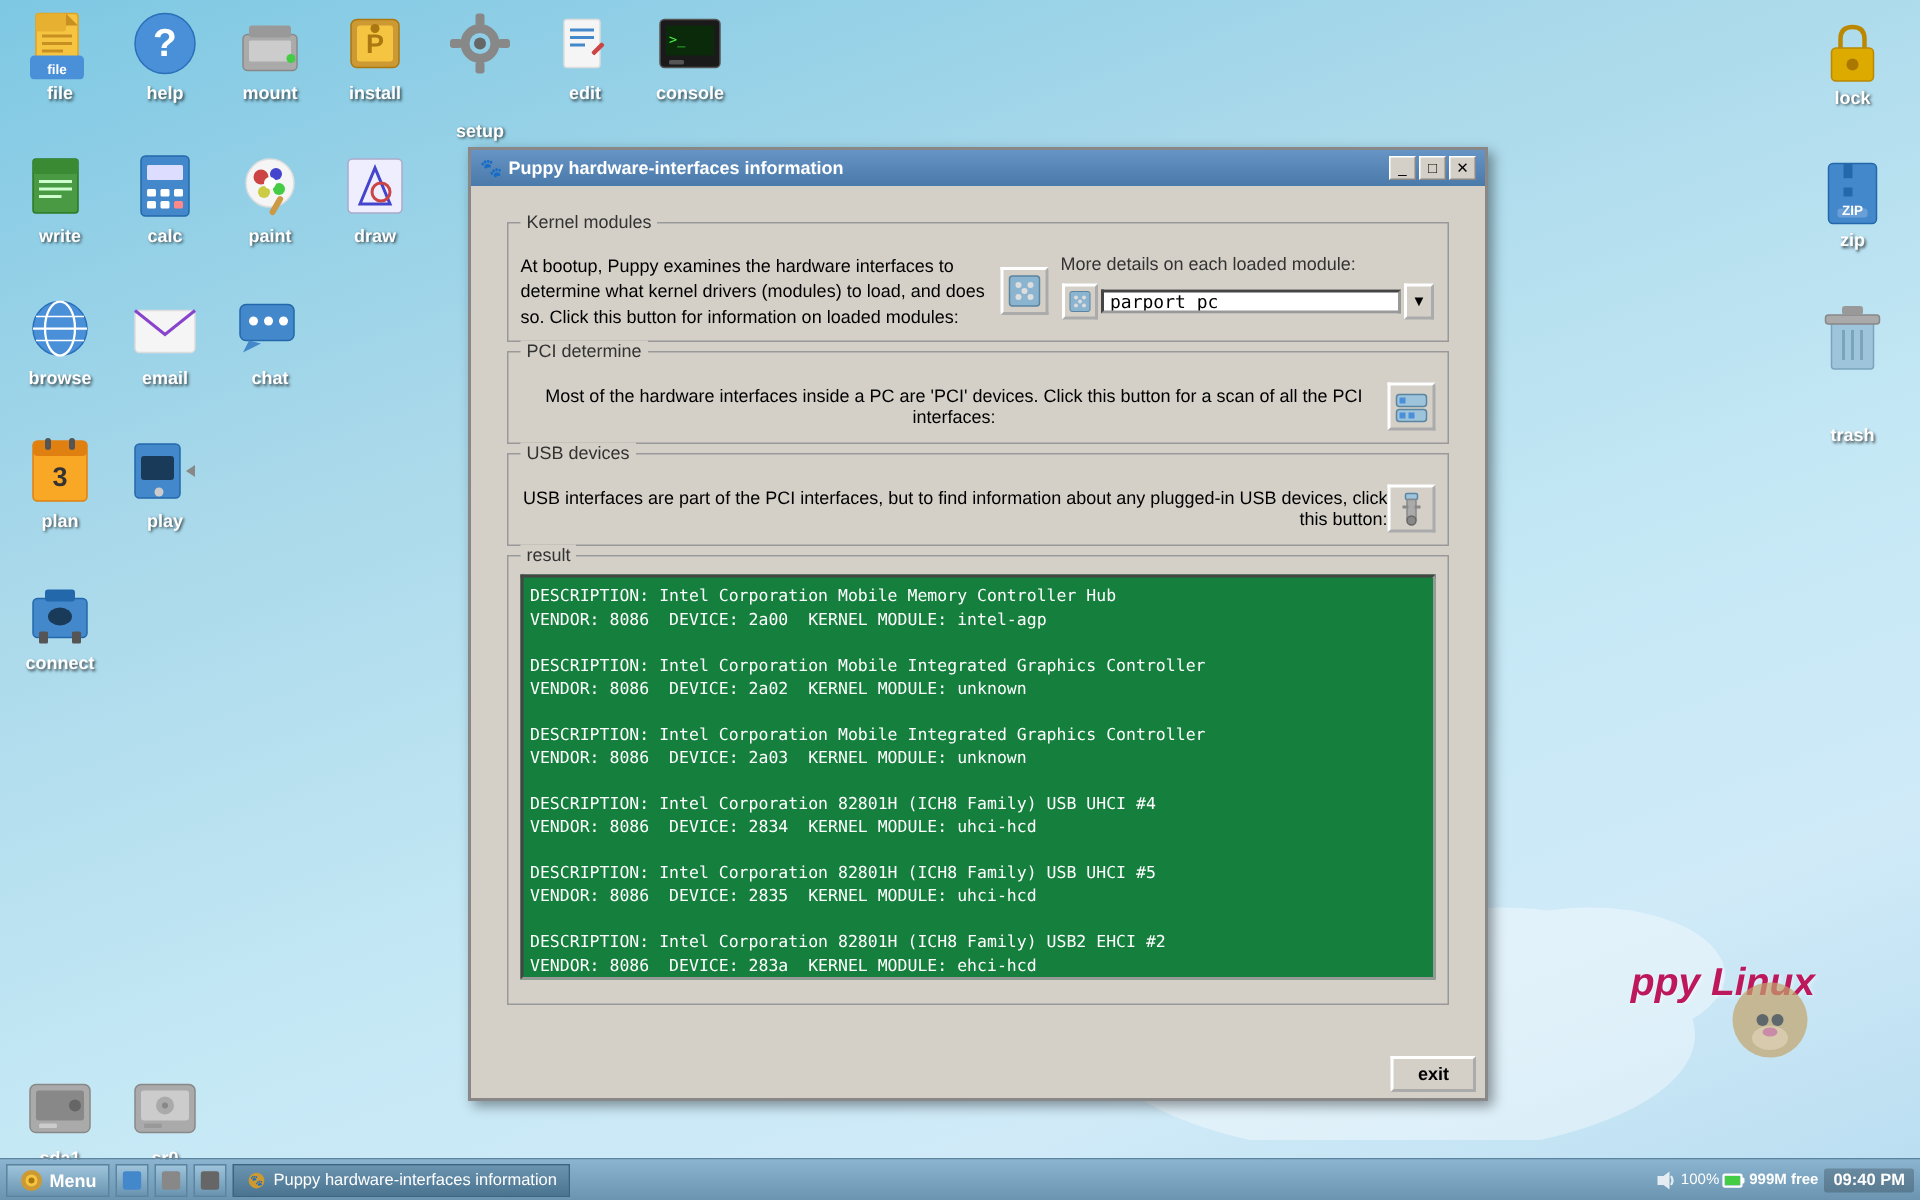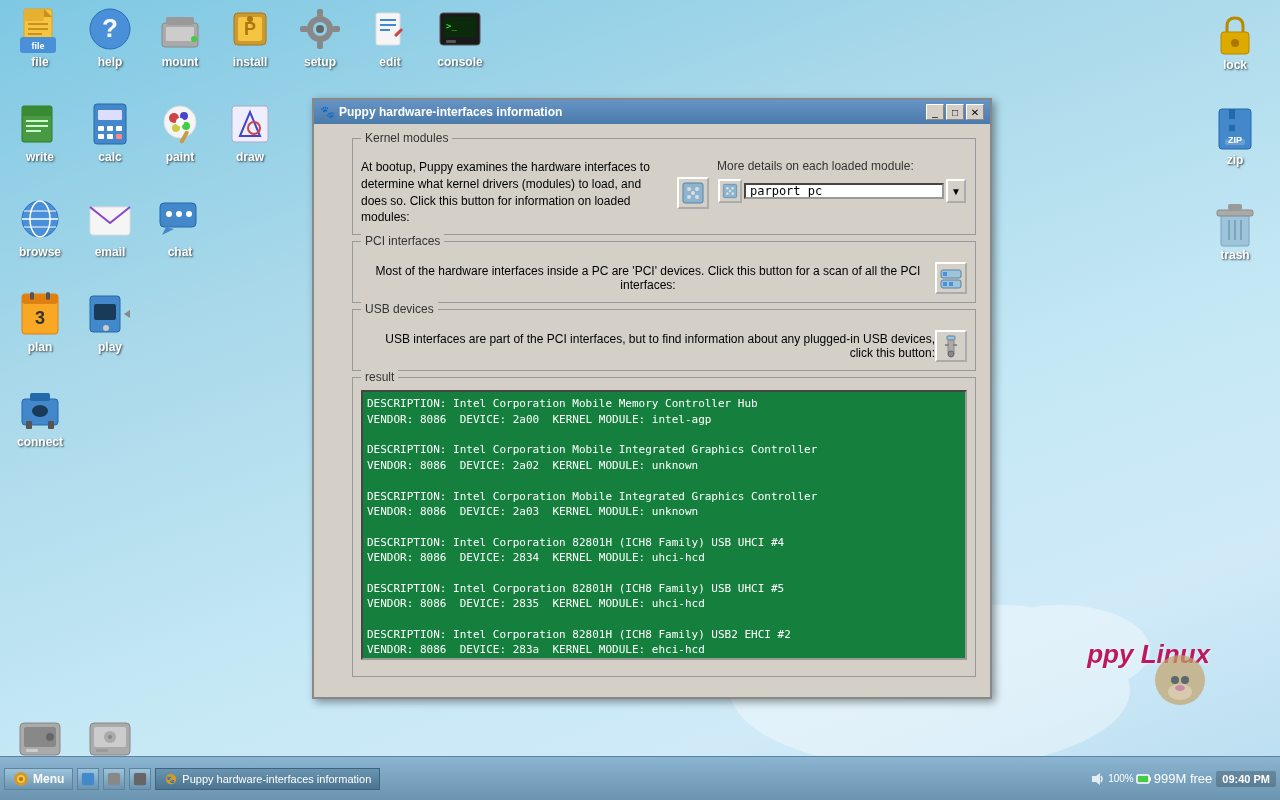--- a/index.html
+++ b/index.html
@@ -69,20 +69,21 @@
     
     .trash-icon {
       position: absolute;
       top: 200px;
       right: 10px;
       width: 70px;
       display: flex;
       flex-direction: column;
       align-items: center;
       cursor: pointer;
+      gap: 35px;
     }
     .trash-icon .icon-img { width: 48px; height: 48px; }
     .trash-icon .icon-label { color: white; font-size: 12px; text-shadow: 1px 1px 2px rgba(0,0,0,0.7); font-weight: bold; }
 
     
     .dialog {
       position: absolute;
       top: 98px;
       left: 312px;
       width: 680px;
@@ -119,22 +120,21 @@
       border-left-color: #fff;
       display: flex;
       align-items: center;
       justify-content: center;
       font-size: 10px;
       cursor: pointer;
       color: #000;
     }
 
     .dialog-content {
-      padding: 14px;
-      margin-left: 24px;
+      padding: 24px;
     }
 
     
     .section {
       border: 1px solid #999;
       margin-bottom: 6px;
       background: #d4d0c8;
       position: relative;
       padding: 8px 8px 8px 8px;
     }
@@ -270,21 +270,21 @@
       cursor: pointer;
       font-weight: bold;
     }
 
     
     .taskbar {
       position: absolute;
       bottom: 0;
       left: 0;
       width: 1280px;
-      height: 44px;
+      height: 28px;
       background: linear-gradient(to bottom, #8ab4d0 0%, #6a94b0 100%);
       border-top: 1px solid #5a84a0;
       display: flex;
       align-items: center;
       gap: 4px;
       padding: 0 4px;
     }
     .taskbar-start {
       background: linear-gradient(to bottom, #9ec4dc 0%, #6a94b0 100%);
       border: 1px solid #5a84a0;
@@ -413,21 +413,21 @@
     <svg viewBox="0 0 48 48">
       <rect x="8" y="8" width="32" height="32" rx="4" fill="#cc9933" stroke="#aa7711" stroke-width="1"></rect>
       <rect x="12" y="12" width="24" height="24" rx="2" fill="#f5c542"></rect>
       <text x="24" y="30" text-anchor="middle" fill="#aa7711" font-size="18" font-weight="bold">P</text>
       <circle cx="24" cy="14" r="3" fill="#aa7711"></circle>
     </svg>
   </div>
   <div class="icon-label">install</div>
 </div>
 
-<div class="icon" style="top:5px;left:285px;">
+<div class="icon" style="top:5px;left:285px;gap:25px;">
   <div class="icon-img">
     <svg viewBox="0 0 48 48">
       <circle cx="24" cy="24" r="10" fill="none" stroke="#888" stroke-width="6"></circle>
       <circle cx="24" cy="24" r="4" fill="#666"></circle>
       <rect x="21" y="4" width="6" height="8" rx="2" fill="#888"></rect>
       <rect x="21" y="36" width="6" height="8" rx="2" fill="#888"></rect>
       <rect x="4" y="21" width="8" height="6" rx="2" fill="#888"></rect>
       <rect x="36" y="21" width="8" height="6" rx="2" fill="#888"></rect>
     </svg>
   </div>
@@ -698,21 +698,21 @@
                 </svg>
             </div>
             <input type="text" class="module-input" value="parport_pc" style="">
             <div class="module-dropdown-btn">▼</div>
           </div>
         </div>
       </div>
     </div>
 
     <div class="section">
-      <span class="section-label">PCI interfaces</span>
+      <span class="section-label">PCI determine</span>
       <div class="pci-section">
         <div class="pci-text">
           <span>Most of the hardware interfaces inside a PC are 'PCI' devices. Click this button for a scan of all the PCI interfaces:</span>
         </div>
         <div class="icon-btn">
           <svg width="24" height="24" viewBox="0 0 24 24">
               <rect x="2" y="14" width="20" height="8" rx="2" fill="#9ec4dc" stroke="#5a84a0" stroke-width="1"></rect>
               <rect x="4" y="16" width="4" height="4" fill="#4a90d9"></rect>
               <rect x="10" y="16" width="4" height="4" fill="#4a90d9"></rect>
               <rect x="2" y="4" width="20" height="8" rx="2" fill="#9ec4dc" stroke="#5a84a0" stroke-width="1"></rect>
@@ -758,20 +758,23 @@
 VENDOR: 8086  DEVICE: 2835  KERNEL MODULE: uhci-hcd
 
 DESCRIPTION: Intel Corporation 82801H (ICH8 Family) USB2 EHCI #2
 VENDOR: 8086  DEVICE: 283a  KERNEL MODULE: ehci-hcd
 
 DESCRIPTION: Intel Corporation 82801H (ICH8 Family) HD Audio Controller</div>
     </div>
 
   </div>
 
+  <div class="exit-row">
+    <button class="exit-btn">exit</button>
+  </div>
 </div>
 
 <div class="taskbar">
   <div class="taskbar-start">
     <svg width="16" height="16" viewBox="0 0 16 16">
         <circle cx="8" cy="8" r="7" fill="#cc9933"></circle>
         <circle cx="8" cy="8" r="4" fill="#f5c542"></circle>
         <circle cx="8" cy="8" r="2" fill="#aa7711"></circle>
       </svg>
     <span>Menu</span>
@@ -806,17 +809,17 @@
       <svg width="16" height="16" viewBox="0 0 16 16">
           <polygon points="2,5 6,5 10,2 10,14 6,11 2,11" fill="white" opacity="0.8"></polygon>
           <path d="M11,5 Q13,8 11,11" stroke="white" stroke-width="1.5" fill="none" opacity="0.8"></path>
         </svg>
       <span style="font-size:10px;text-align:center;">100%</span>
       <svg width="16" height="16" viewBox="0 0 16 16">
           <rect x="1" y="4" width="12" height="8" rx="1" fill="none" stroke="white" stroke-width="1.5"></rect>
           <rect x="13" y="6" width="2" height="4" rx="1" fill="white"></rect>
           <rect x="2" y="5" width="10" height="6" fill="#44cc44"></rect>
         </svg>
-      <span style="font-size:13px;">999M free</span>
+      <span style="font-size:10px;font-weight:bold;">999M free</span>
     </div>
     <span style="font-size:11px;font-weight:bold;background:rgba(0,0,0,0.2);padding:2px 6px;border-radius:2px;">09:40 PM</span>
   </div>
 </div>
 
 </body></html>

